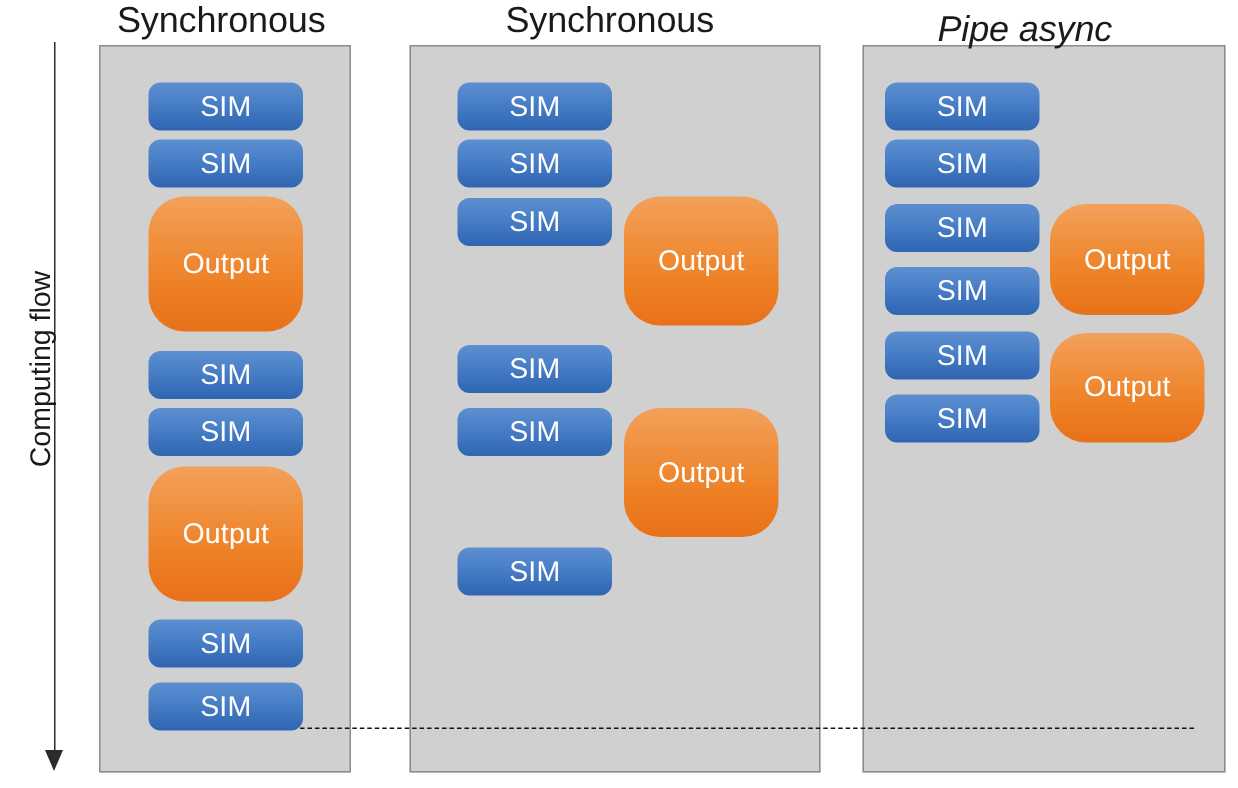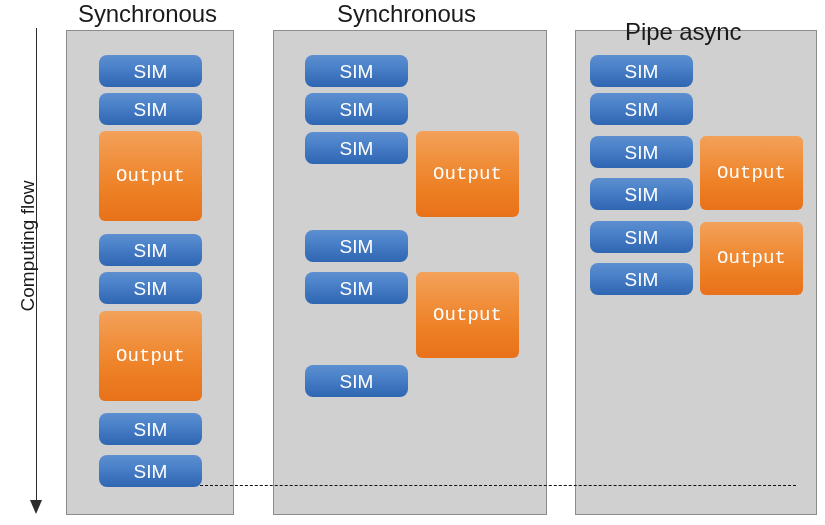--- a/index.html
+++ b/index.html
@@ -50,22 +50,21 @@
     line-height: 1;
     letter-spacing: 0.1px;
     user-select: none;
   }
   .box.sim {
     background: linear-gradient(180deg, #5d8fd0 0%, #4a81c8 38%, #3e74be 66%, #2f66b2 100%);
     border-radius: 8px;
   }
   .box.output {
     background: linear-gradient(180deg, #f3a15a 0%, #f08f3c 35%, #ed7e22 70%, #e8711a 100%);
-    border-radius: 6px;
-    font-family: Liberation Mono, monospace;
+    border-radius: 24px;
   }
 
   
   #flow-arrow-line {
     position: absolute;
     left: 36px;
     top: 28px;
     width: 1px;
     height: 478px;
     background: #2b2b2b;
@@ -129,21 +128,21 @@
       <div class="col-title" style="left: 337px; top: 2px; width: 146px;">Synchronous</div>
       <div class="box sim" style="left: 305px; top: 55px; width: 103px; height: 32px;">SIM</div>
       <div class="box sim" style="left: 305px; top: 93px; width: 103px; height: 32px;">SIM</div>
       <div class="box sim" style="left: 305px; top: 132px; width: 103px; height: 32px;">SIM</div>
       <div class="box output" style="left: 416px; top: 131px; width: 103px; height: 86px;">Output</div>
       <div class="box sim" style="left: 305px; top: 230px; width: 103px; height: 32px;">SIM</div>
       <div class="box sim" style="left: 305px; top: 272px; width: 103px; height: 32px;">SIM</div>
       <div class="box output" style="left: 416px; top: 272px; width: 103px; height: 86px;">Output</div>
       <div class="box sim" style="left: 305px; top: 365px; width: 103px; height: 32px;">SIM</div>
       <div class="panel" style="left: 575px; top: 30px; width: 242px; height: 485px;"></div>
-      <div class="col-title" style="left: 625px; top: 20px; width: 122px;">Pipe async</div>
+      <div class="col-title" style="left: 625px; top: 8px; width: 122px; font-style: italic;">Pipe async</div>
       <div class="box sim" style="left: 590px; top: 55px; width: 103px; height: 32px;">SIM</div>
       <div class="box sim" style="left: 590px; top: 93px; width: 103px; height: 32px;">SIM</div>
       <div class="box sim" style="left: 590px; top: 136px; width: 103px; height: 32px;">SIM</div>
       <div class="box sim" style="left: 590px; top: 178px; width: 103px; height: 32px;">SIM</div>
       <div class="box sim" style="left: 590px; top: 221px; width: 103px; height: 32px;">SIM</div>
       <div class="box sim" style="left: 590px; top: 263px; width: 103px; height: 32px;">SIM</div>
       <div class="box output" style="left: 700px; top: 136px; width: 103px; height: 74px;">Output</div>
       <div class="box output" style="left: 700px; top: 222px; width: 103px; height: 73px;">Output</div>
     </div>
 

